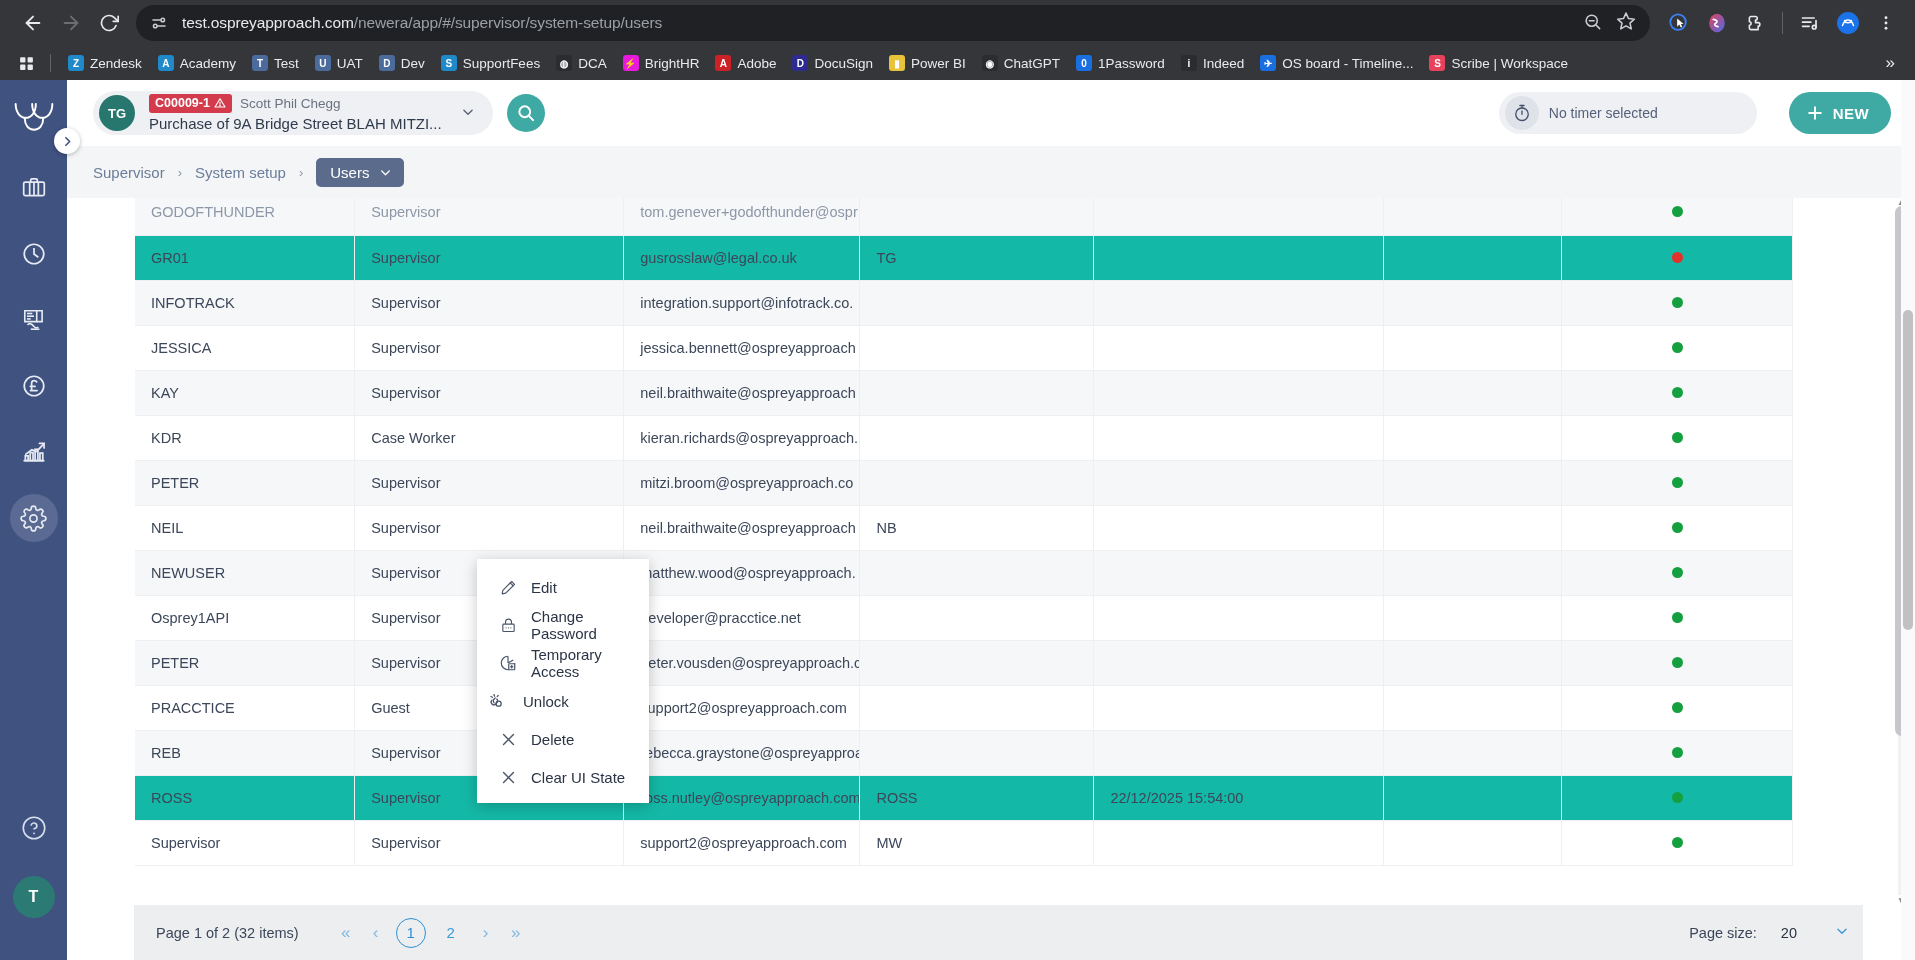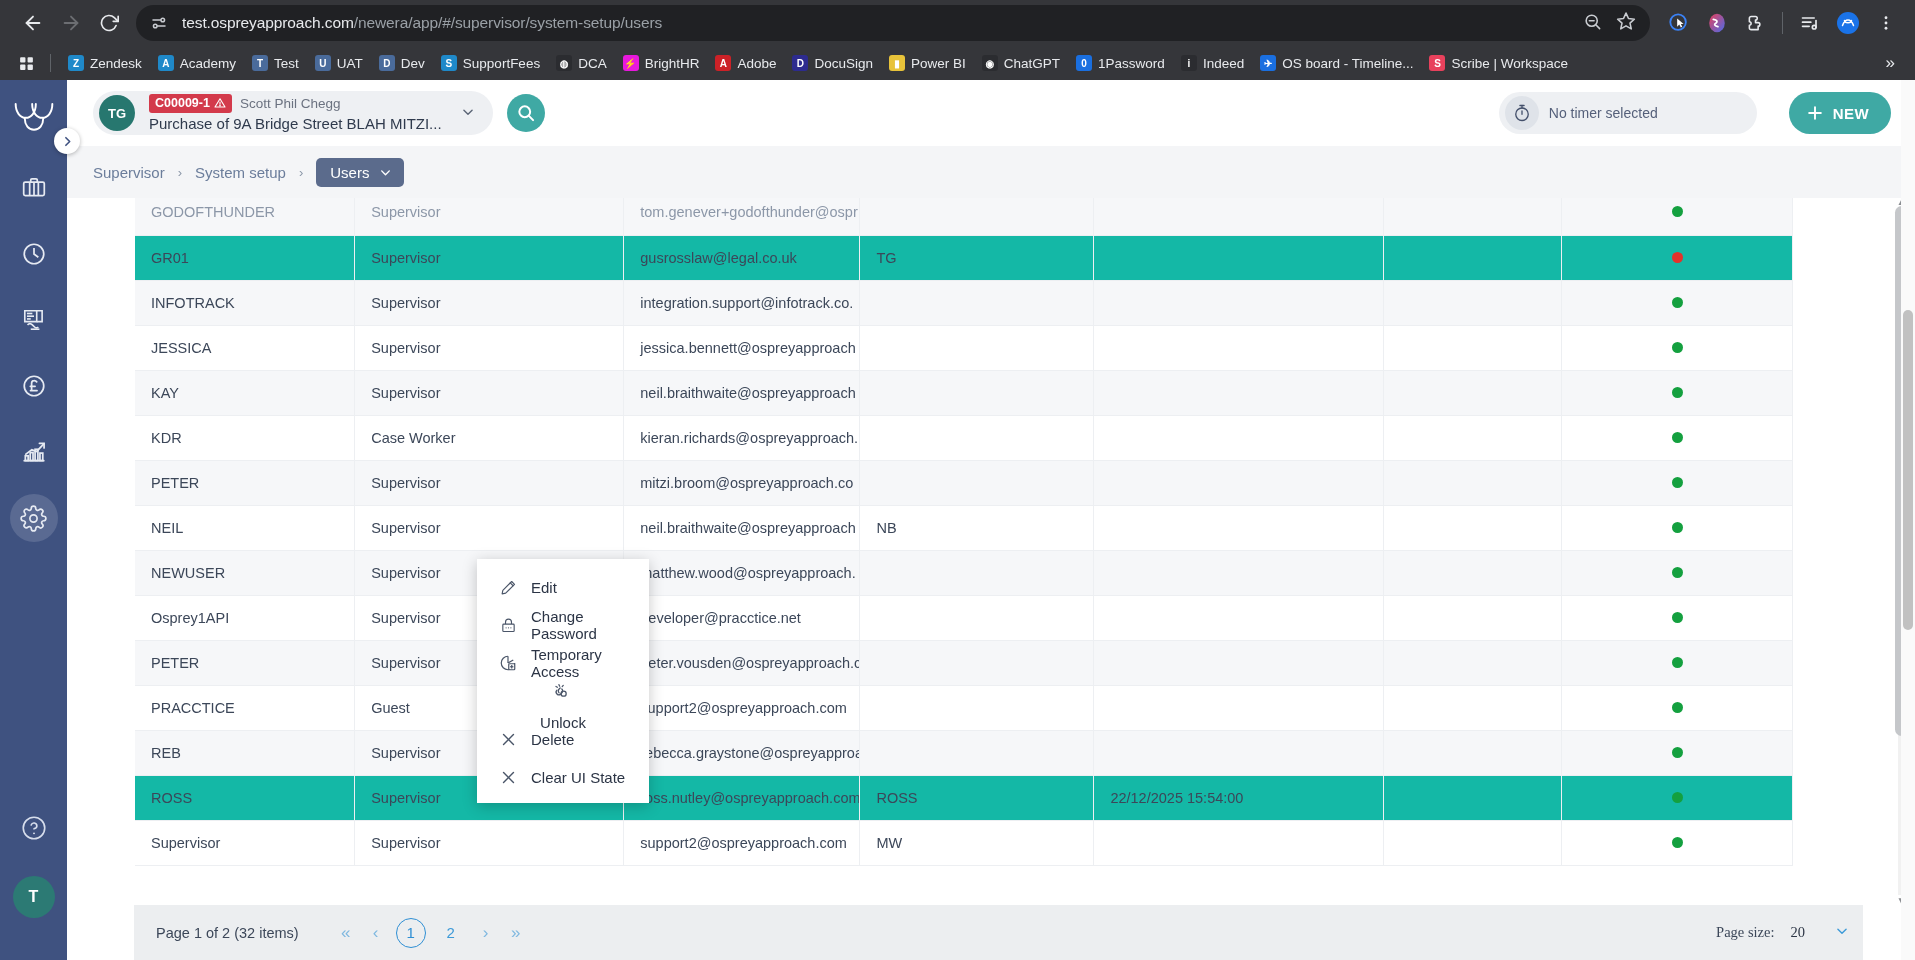--- a/index.html
+++ b/index.html
@@ -354,21 +354,21 @@
   .pg-num {
     width: 30px; height:30px; margin: 0 5px;
     display:flex;align-items:center;justify-content:center;
     color:#3d9ad8; font-size:15px;
   }
   .pg-num.active {
     border: 1.6px solid #2f8fd4;
     border-radius: 50%;
     color:#2f8fd4;
   }
-  .pager-right { margin-left:auto; display:flex; align-items:center; gap:16px; padding-right: 14px; font-family: Liberation Serif, serif;}
+  .pager-right { margin-left:auto; display:flex; align-items:center; gap:24px; padding-right: 14px;}
   .pg-size-label { color:#3c4759; font-size:14.5px; }
   .pg-size-val { color:#2c3545; font-size:14.5px; }
   .pg-size-caret { color:#3d9ad8; font-size:13px; margin-left: 14px; }
 
   
   .ctx-menu {
     position: absolute;
     left: 410px;
     top: 361px;
     width: 172px;
@@ -384,21 +384,21 @@
     gap: 14px;
     color:#2b3445;
     font-size: 15px;
   }
   .ctx-item .ic {
     width: 18px; height:18px;
     display:flex;align-items:center;justify-content:center;
     color:#4a5568;
     flex:0 0 auto;
   }
-  .ctx-item.unlock { padding-left: 10px; flex-direction: column; }
+  .ctx-item.unlock { padding-left: 10px; }
   .ctx-item.unlock .lbl { margin-left: 4px; }
 </style>
 </head>
 <body>
 
 <div class="browser-chrome">
   <div class="toolbar-row">
 
     <div class="nav-btn">
       <svg width="22" height="22" viewBox="0 0 24 24" fill="none" stroke="currentColor" stroke-width="2" stroke-linecap="round" stroke-linejoin="round">

